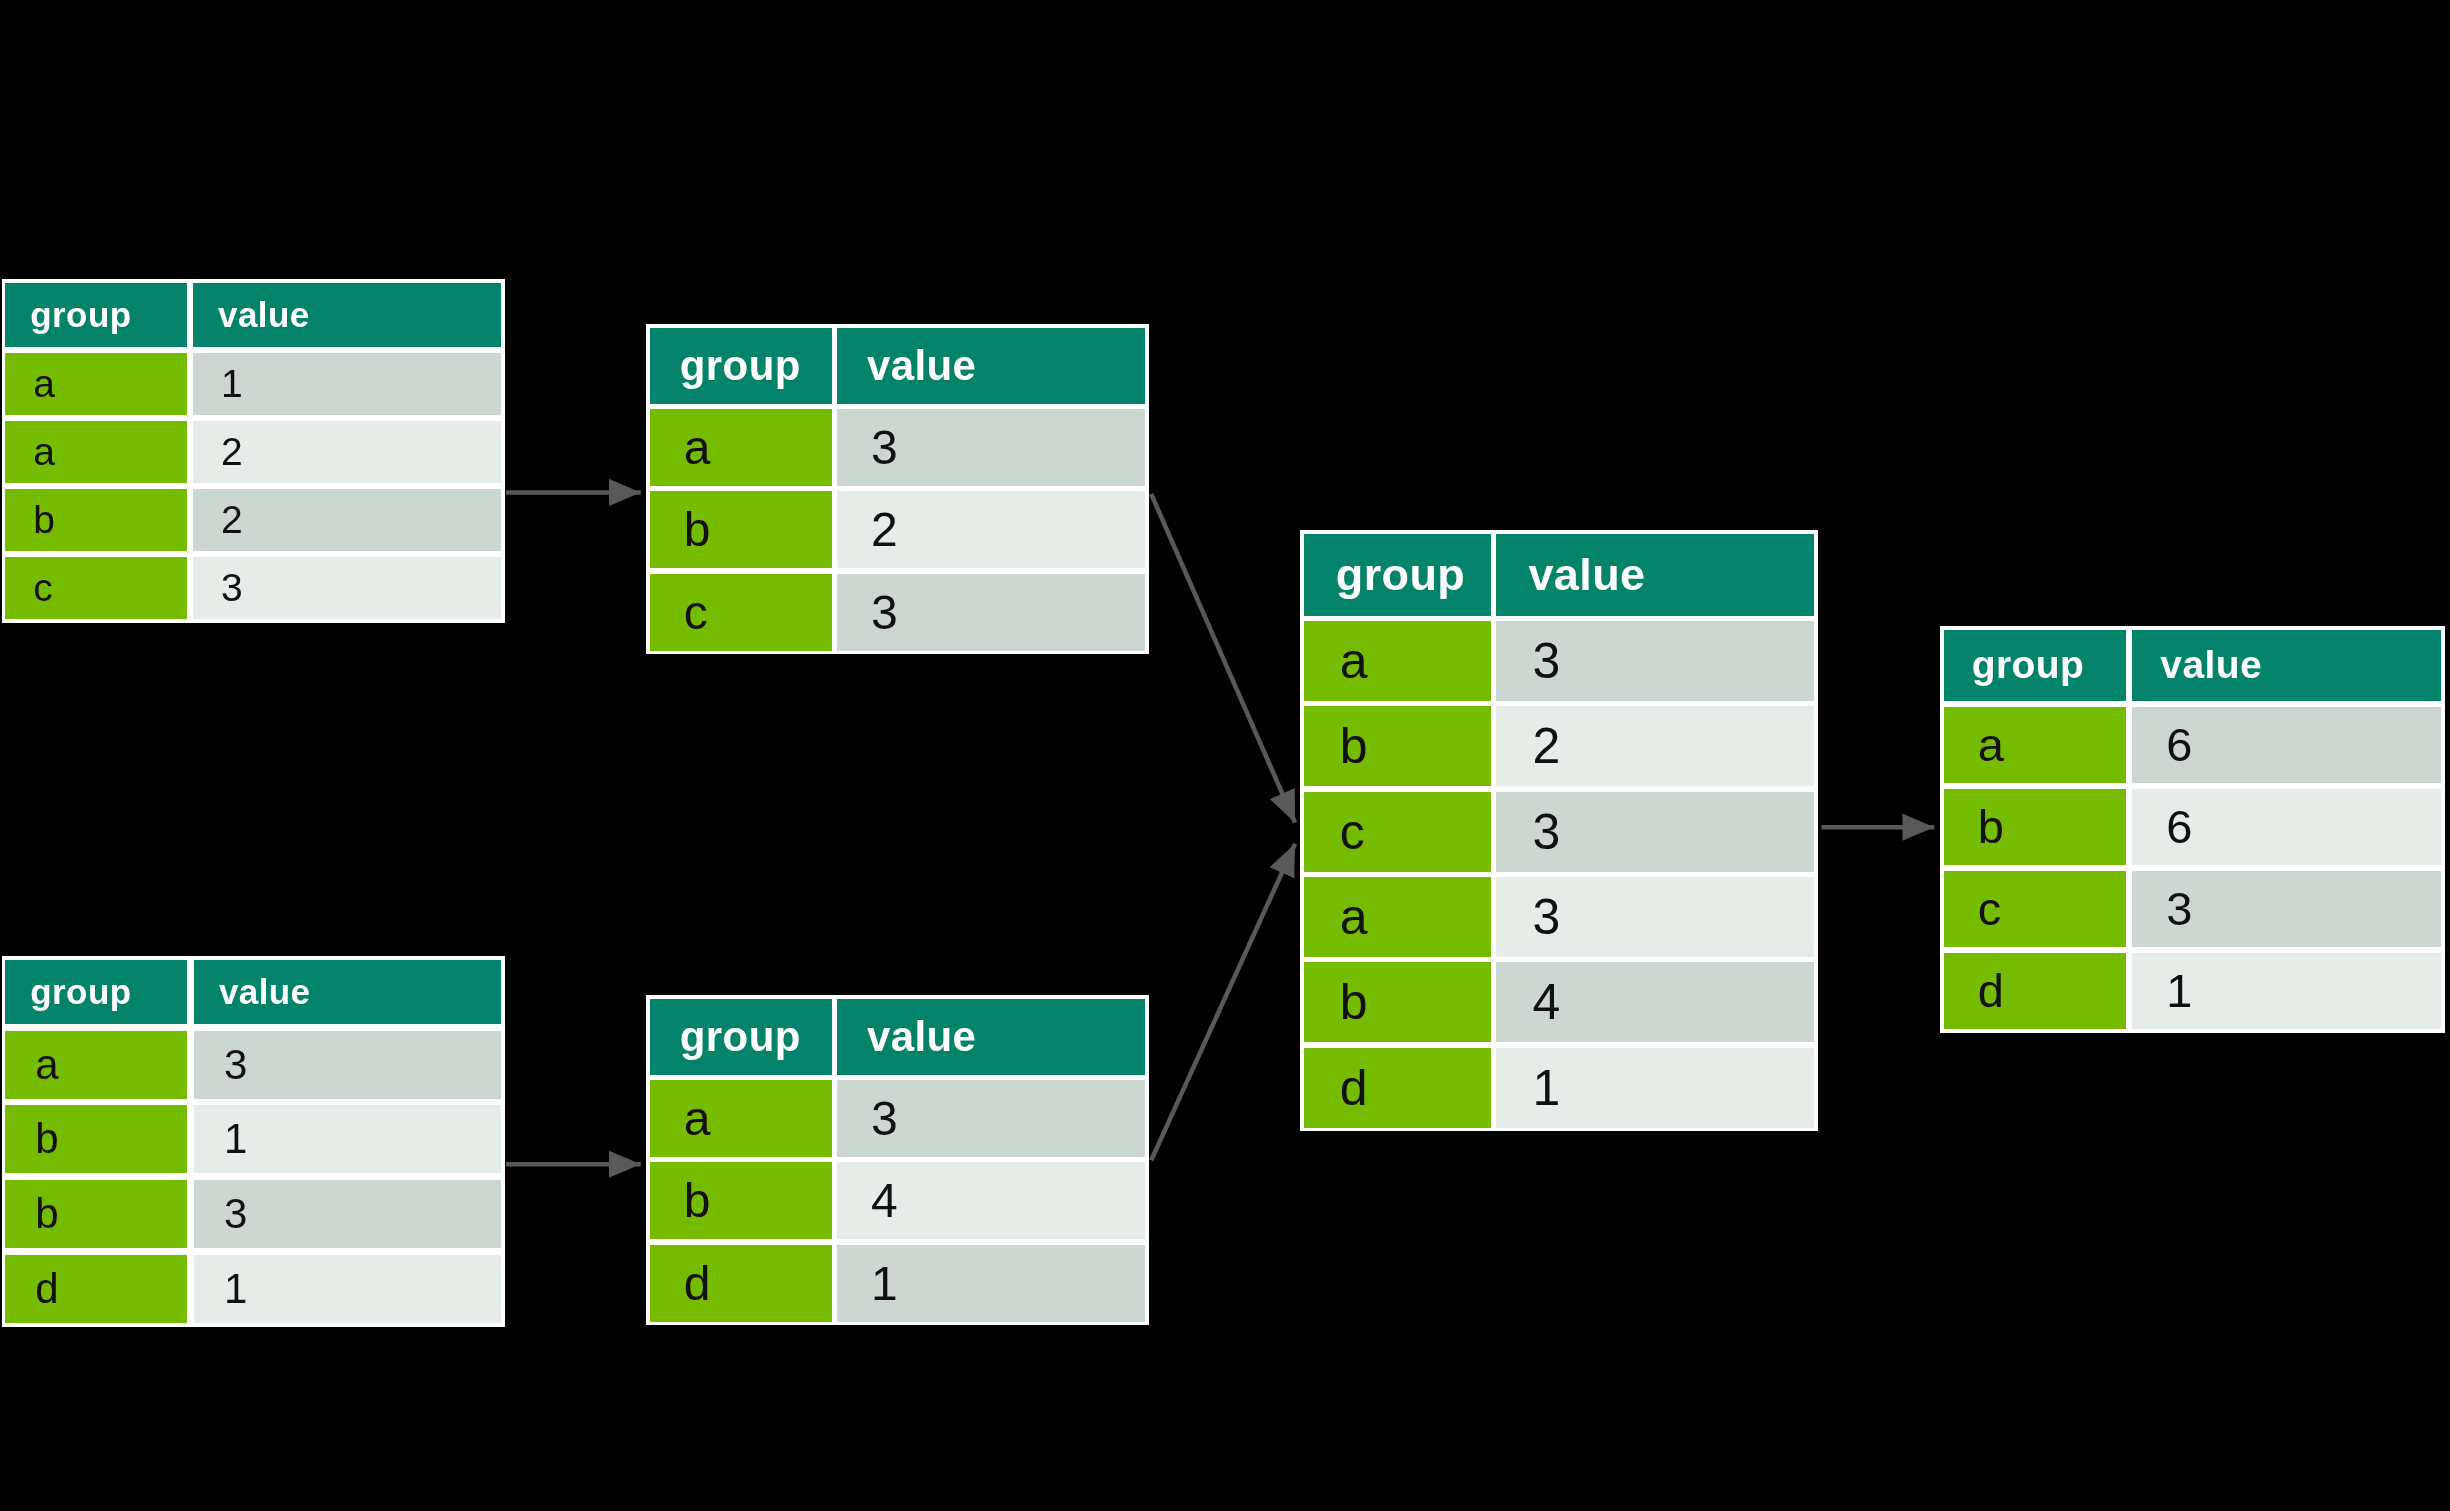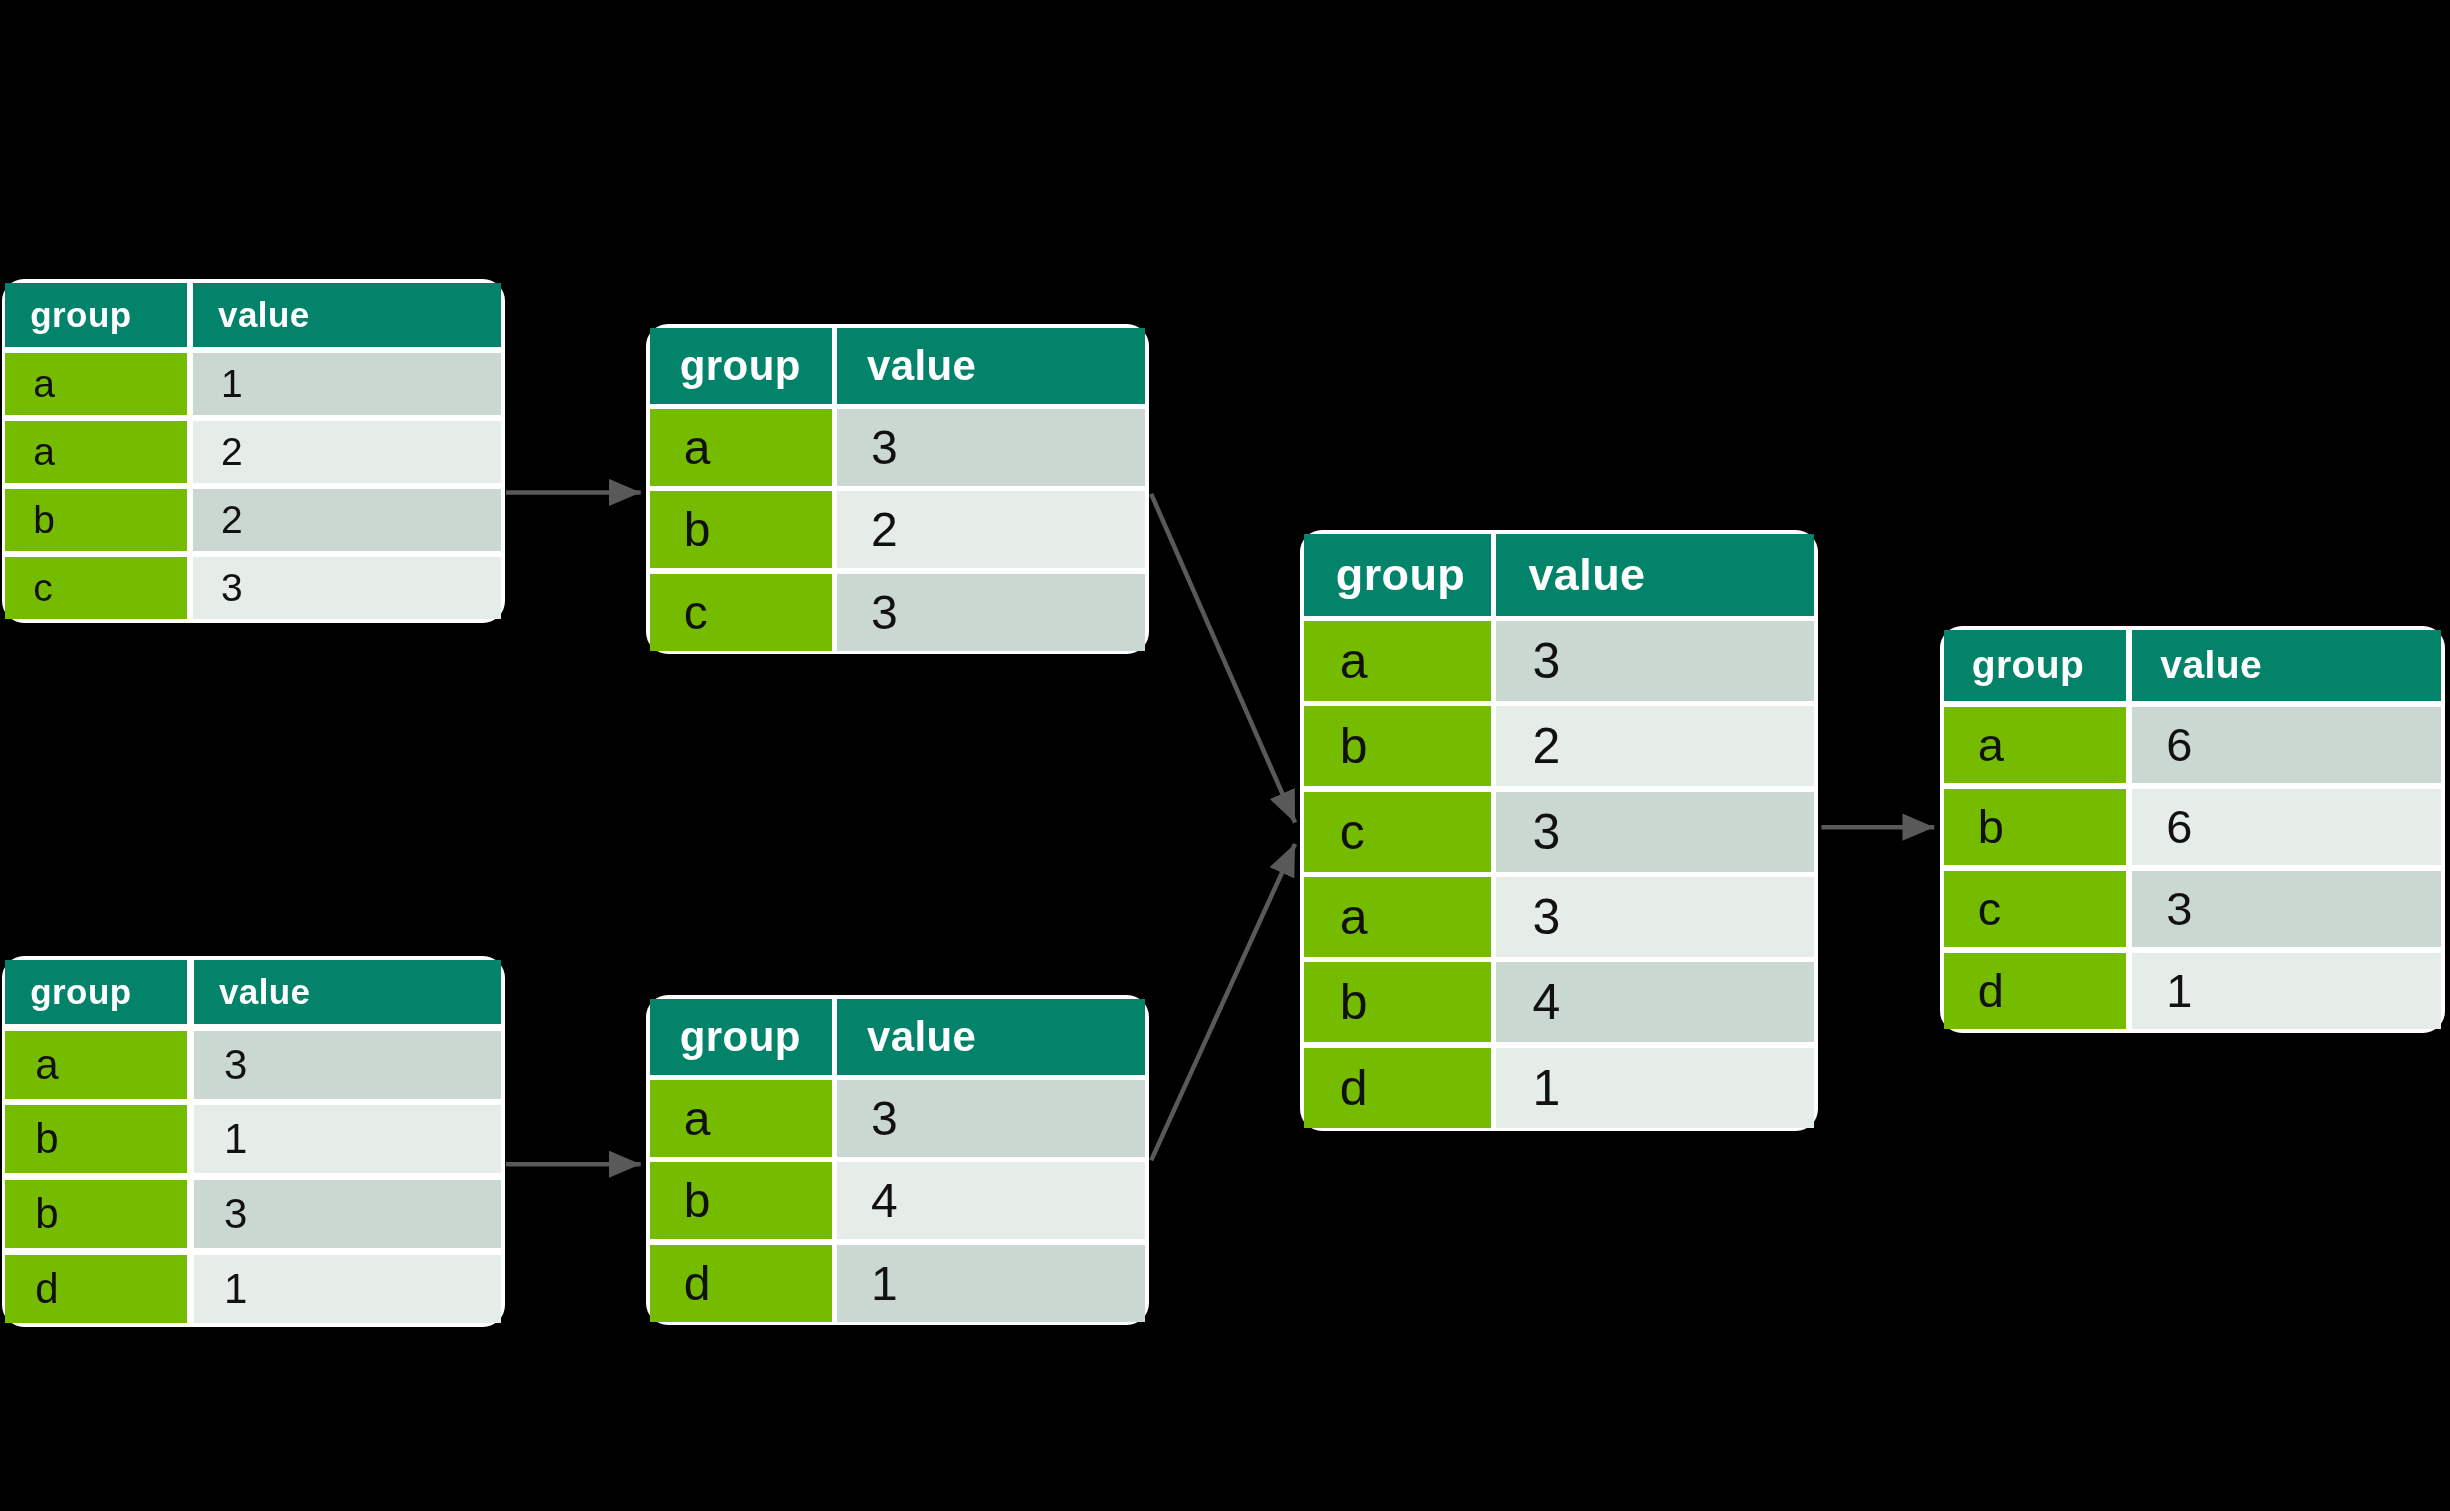--- a/index.html
+++ b/index.html
@@ -17,21 +17,20 @@
     height: 1512px;
     background: #000;
   }
   .tbl {
     position: absolute;
     background: #ffffff;
     box-sizing: border-box;
     padding: 3.8px;
     display: flex;
     flex-direction: column;
-    border-radius: 22px;
   }
   .trow {
     display: flex;
     flex: 0 0 auto;
   }
   .cell {
     box-sizing: border-box;
     display: flex;
     align-items: center;
     overflow: hidden;

